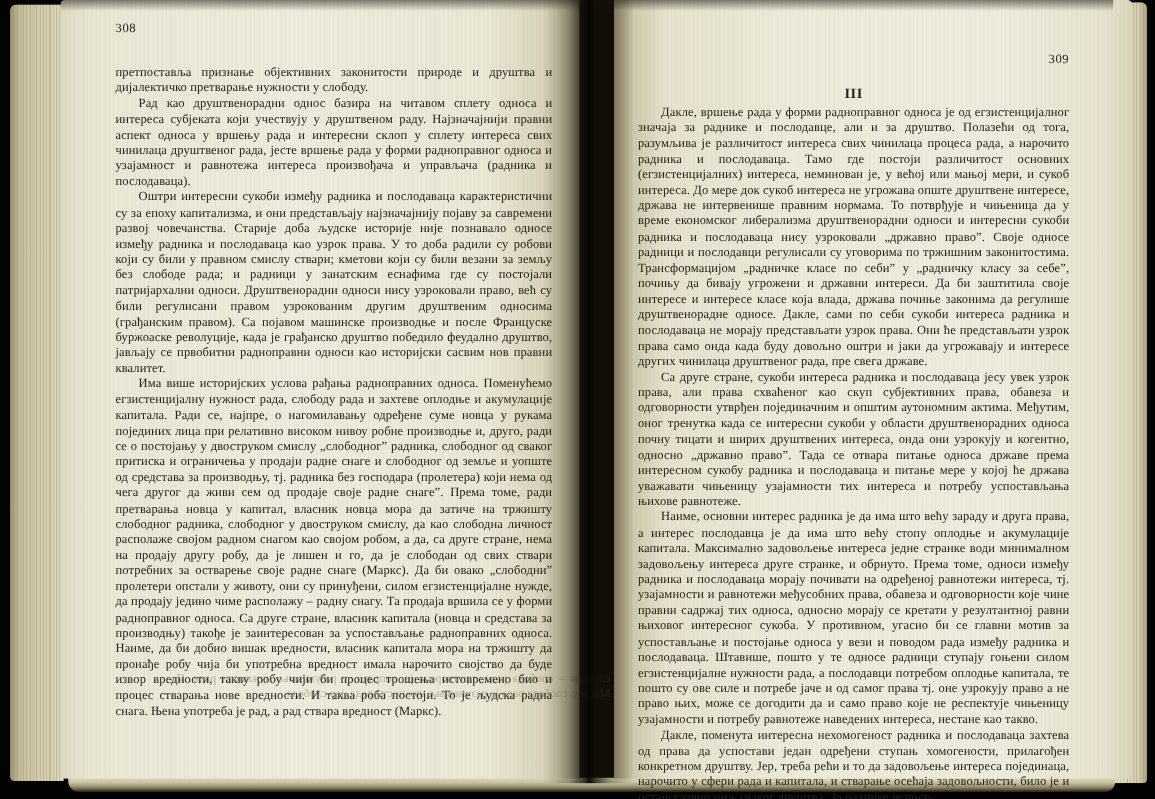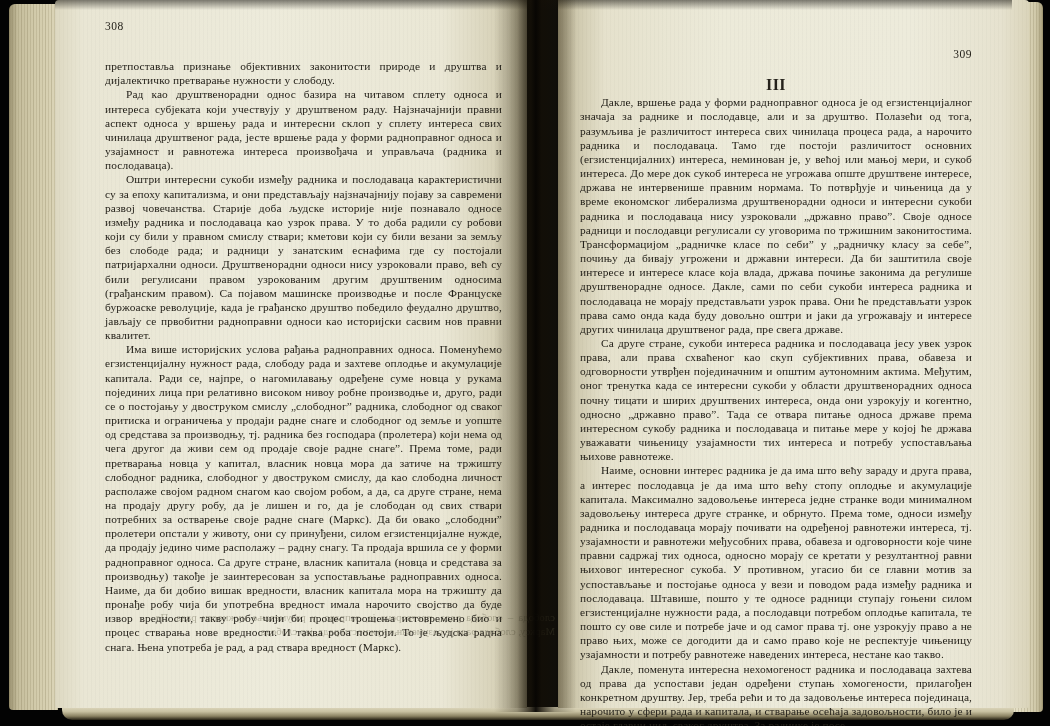--- a/index.html
+++ b/index.html
@@ -83,21 +83,21 @@
   }
   .page-left .textcol  { margin: 0 0 0 50px; width: 397px; }
   .page-right .textcol { margin: 0 0 0 22px;  width: 392px; }
   .pagenum { font-size: 11.5px; letter-spacing: 0.5px; }
   .pagenum-left  { margin-top: 19px; text-align: left; }
   .pagenum-right { margin-top: 47px; text-align: right; }
   .para { margin: 0; text-indent: 21px; }
   .para.no-indent { text-indent: 0; margin-top: 26px; }
   .section-heading {
     text-align: center; font-weight: bold;
-    font-size: 16px; letter-spacing: 0.5px;
+    font-size: 13px; letter-spacing: 0.5px;
     margin: 24px 0 12px 0;
   }
   .page-right .section-heading { margin: 17px 0 3px 0; }
   
   .bleed {
     position: absolute; z-index: 1;
     transform: scaleX(-1);
     color: rgba(95,92,70,0.4);
     filter: blur(0.6px);
     font-size: 10.8px; line-height: 14px;

